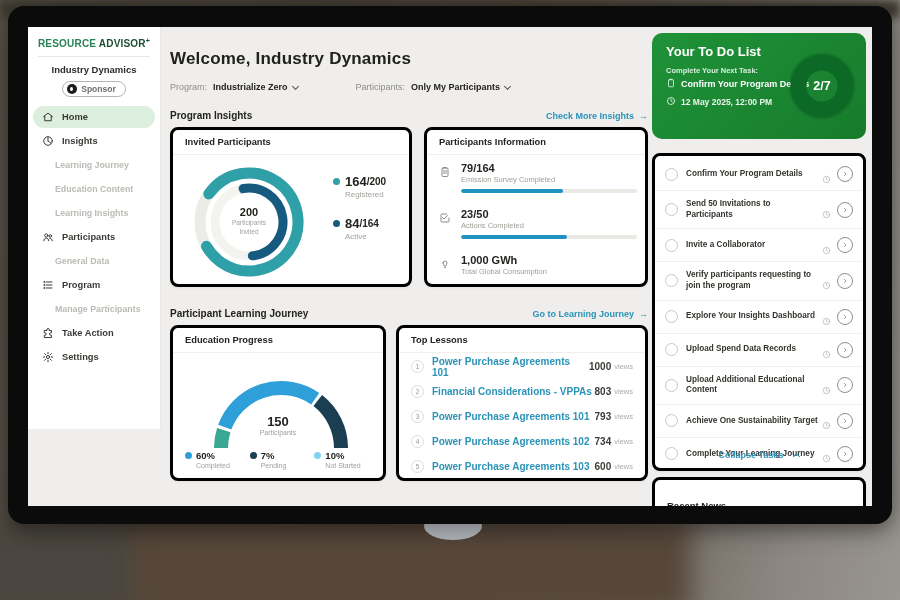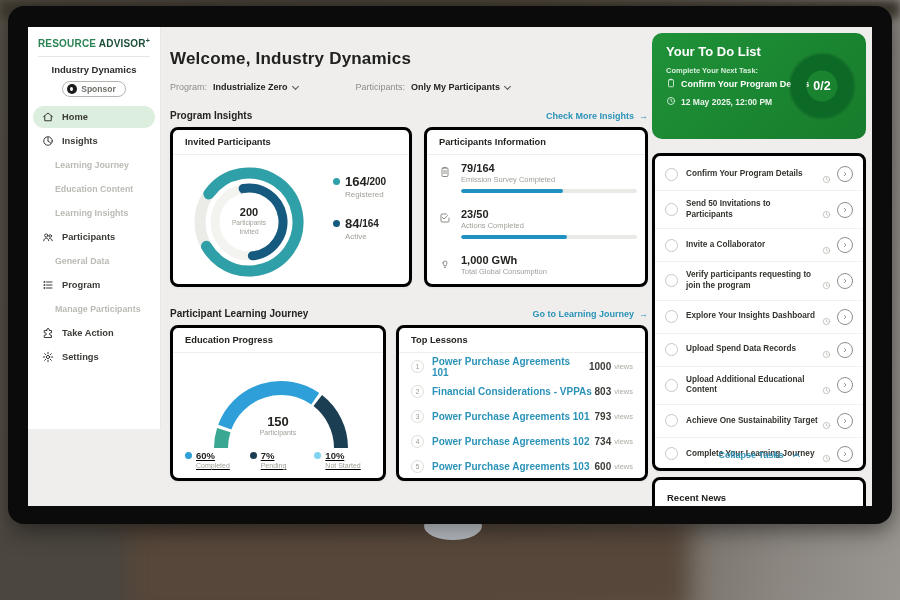--- a/index.html
+++ b/index.html
@@ -75,21 +75,21 @@
   .ir-val { font-size:11px; font-weight:800; color:#232320; }
   .ir-label { font-size:7.5px; color:#a0a09a; margin-top:1px; }
   .ir-bar { margin-top:5px; width:176px; height:4px; background:#e9e9e6; border-radius:2px; overflow:hidden; }
   .ir-fill { height:4px; background:#1f92c2; border-radius:2px; }
 
   .gauge-svg { position:absolute; left:24px; top:32px; }
   .g-center { position:absolute; left:0; right:0; top:86px; text-align:center; }
   .gc-val { font-size:13px; font-weight:800; color:#232320; }
   .gc-lab { font-size:7px; color:#a0a09a; }
   .g-legend { position:absolute; left:12px; right:4px; bottom:9px; display:flex; }
-  .gl-item { width:67px;text-decoration:underline; }
+  .gl-item { width:67px; }
   .gl-row { display:flex; align-items:center; }
   .gl-dot { width:7px; height:7px; border-radius:50%; margin-right:4px; }
   .gl-pct { font-size:9.5px; font-weight:800; color:#232320; }
   .gl-lab { font-size:7px; color:#a0a09a; margin-left:11px; margin-top:1px; }
 
   .lesson-list { position:absolute; top:26px; left:0; right:0; }
   .lesson-row { display:flex; align-items:center; height:25px; padding:0 12px; }
   .ls-rank { width:13px; height:13px; border:1px solid #dcdcd8; border-radius:50%; font-size:6.5px; color:#97978f;
              display:flex; align-items:center; justify-content:center; margin-right:8px; flex:none; }
   .ls-title { flex:1; font-size:10px; font-weight:700; color:#2b93b8; cursor:pointer; }
@@ -117,21 +117,21 @@
   .t-label { flex:1; font-size:8.2px; font-weight:700; color:#33332e; line-height:1.3; padding-right:3px; }
   .t-clock { width:9px; height:9px; color:#b3b3ad; margin-right:6px; flex:none; }
   .t-clock svg { width:9px; height:9px; }
   .t-go { width:16px; height:16px; border:1.5px solid #8f8f89; border-radius:50%; color:#6d6d67;
           display:flex; align-items:center; justify-content:center; flex:none; cursor:pointer; }
   .t-go svg { width:8px; height:8px; }
   .collapse { position:absolute; left:0; right:0; bottom:8px; display:flex; align-items:center; justify-content:center;
               gap:6px; font-size:9px; font-weight:700; color:#2b93b8; cursor:pointer; }
 
   #news-card { left:624px; top:450px; width:214px; height:56px; }
-  .news-head { padding:12px 12px; font-size:9.5px; font-weight:800; color:#232320; }
+  .news-head { padding:20px 12px; font-size:9.5px; font-weight:800; color:#232320; }
 </style>
 </head>
 <body>
 
 <div class="stage">
   <div class="bg-top"></div>
   <div class="bg-bot"></div>
   <div class="bg-botleft"></div>
   <div class="stand"></div>
 
@@ -426,21 +426,21 @@
           <span class="tg-ic"><svg viewBox="0 0 24 24" fill="none" stroke="currentColor" stroke-width="2" stroke-linecap="round" stroke-linejoin="round">
                 <circle cx="12" cy="12" r="8.5"></circle>
                 <path d="M12 7.5V12l3 2"></path>
               </svg></span>
           <span>12 May 2025, 12:00 PM</span>
         </div>
         <svg class="tg-ring" width="68" height="68">
           <circle cx="34" cy="34" r="32" fill="none" stroke="rgba(0,0,0,.10)" stroke-width="3"></circle>
           <circle cx="34" cy="34" r="23.5" fill="none" stroke="#0c6a26" stroke-width="16"></circle>
         </svg>
-        <div class="tg-count">0/2</div>
+        <div class="tg-count">2/7</div>
       </div>
 
       <div class="card" id="todo-card">
         <div class="task-list" id="task-list">
             <div class="task-row">
     <span class="t-check"></span>
     <span class="t-label">Confirm Your Program Details</span>
     <span class="t-clock"><svg viewBox="0 0 24 24" fill="none" stroke="currentColor" stroke-width="2" stroke-linecap="round" stroke-linejoin="round">
                   <circle cx="12" cy="12" r="8.5"></circle>
                   <path d="M12 7.5V12l3 2"></path>

